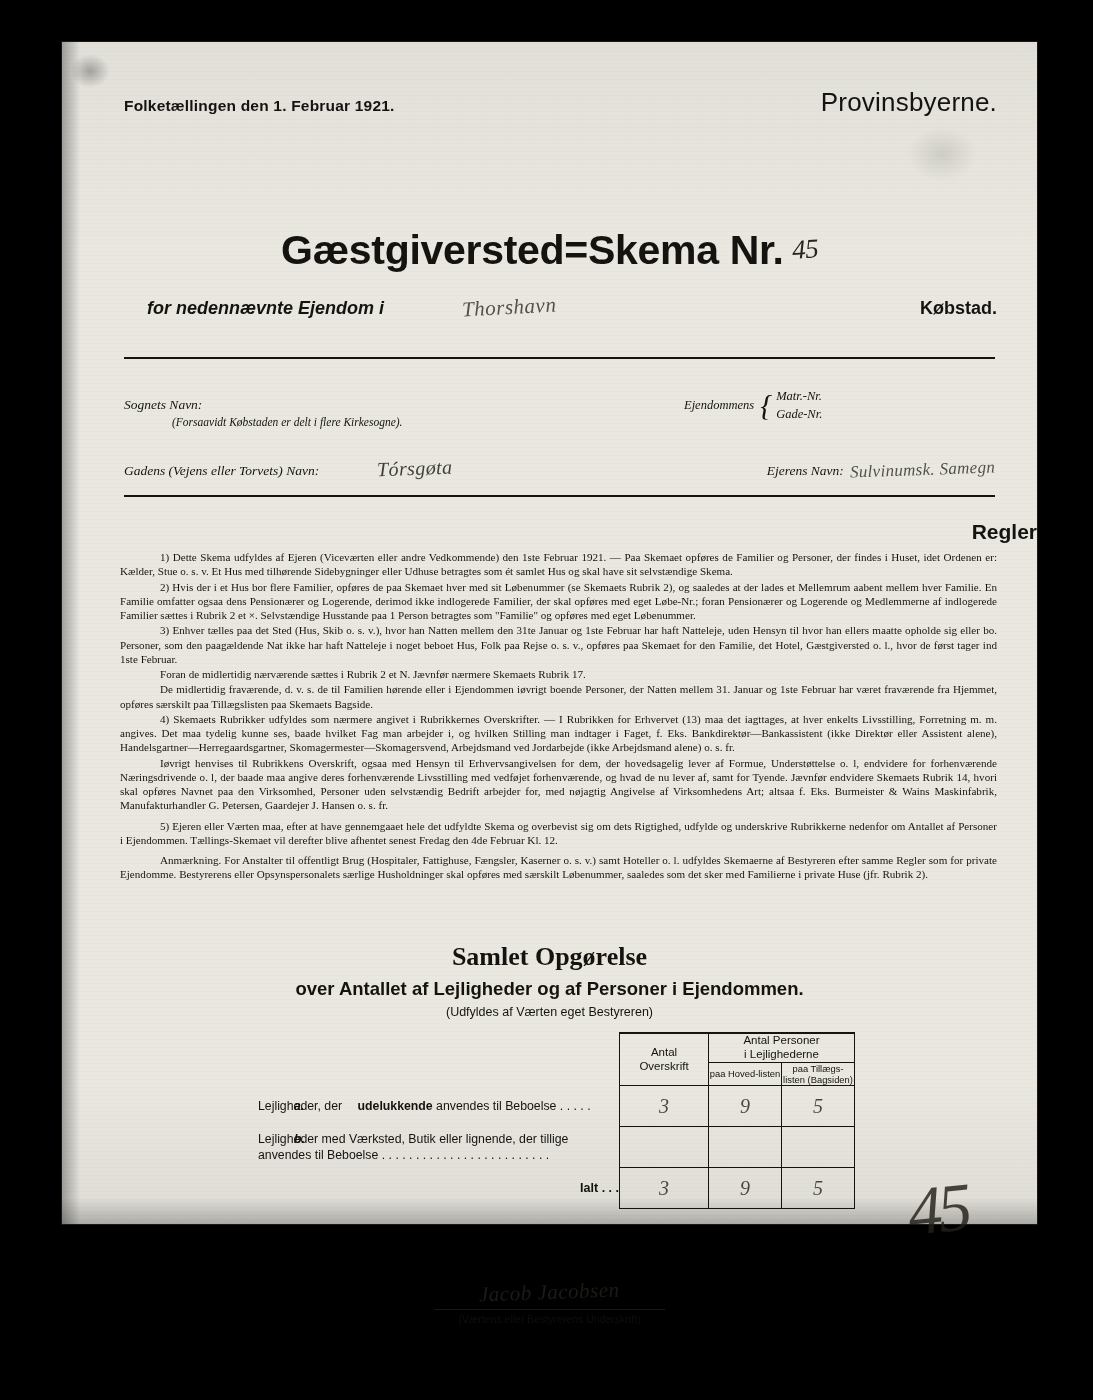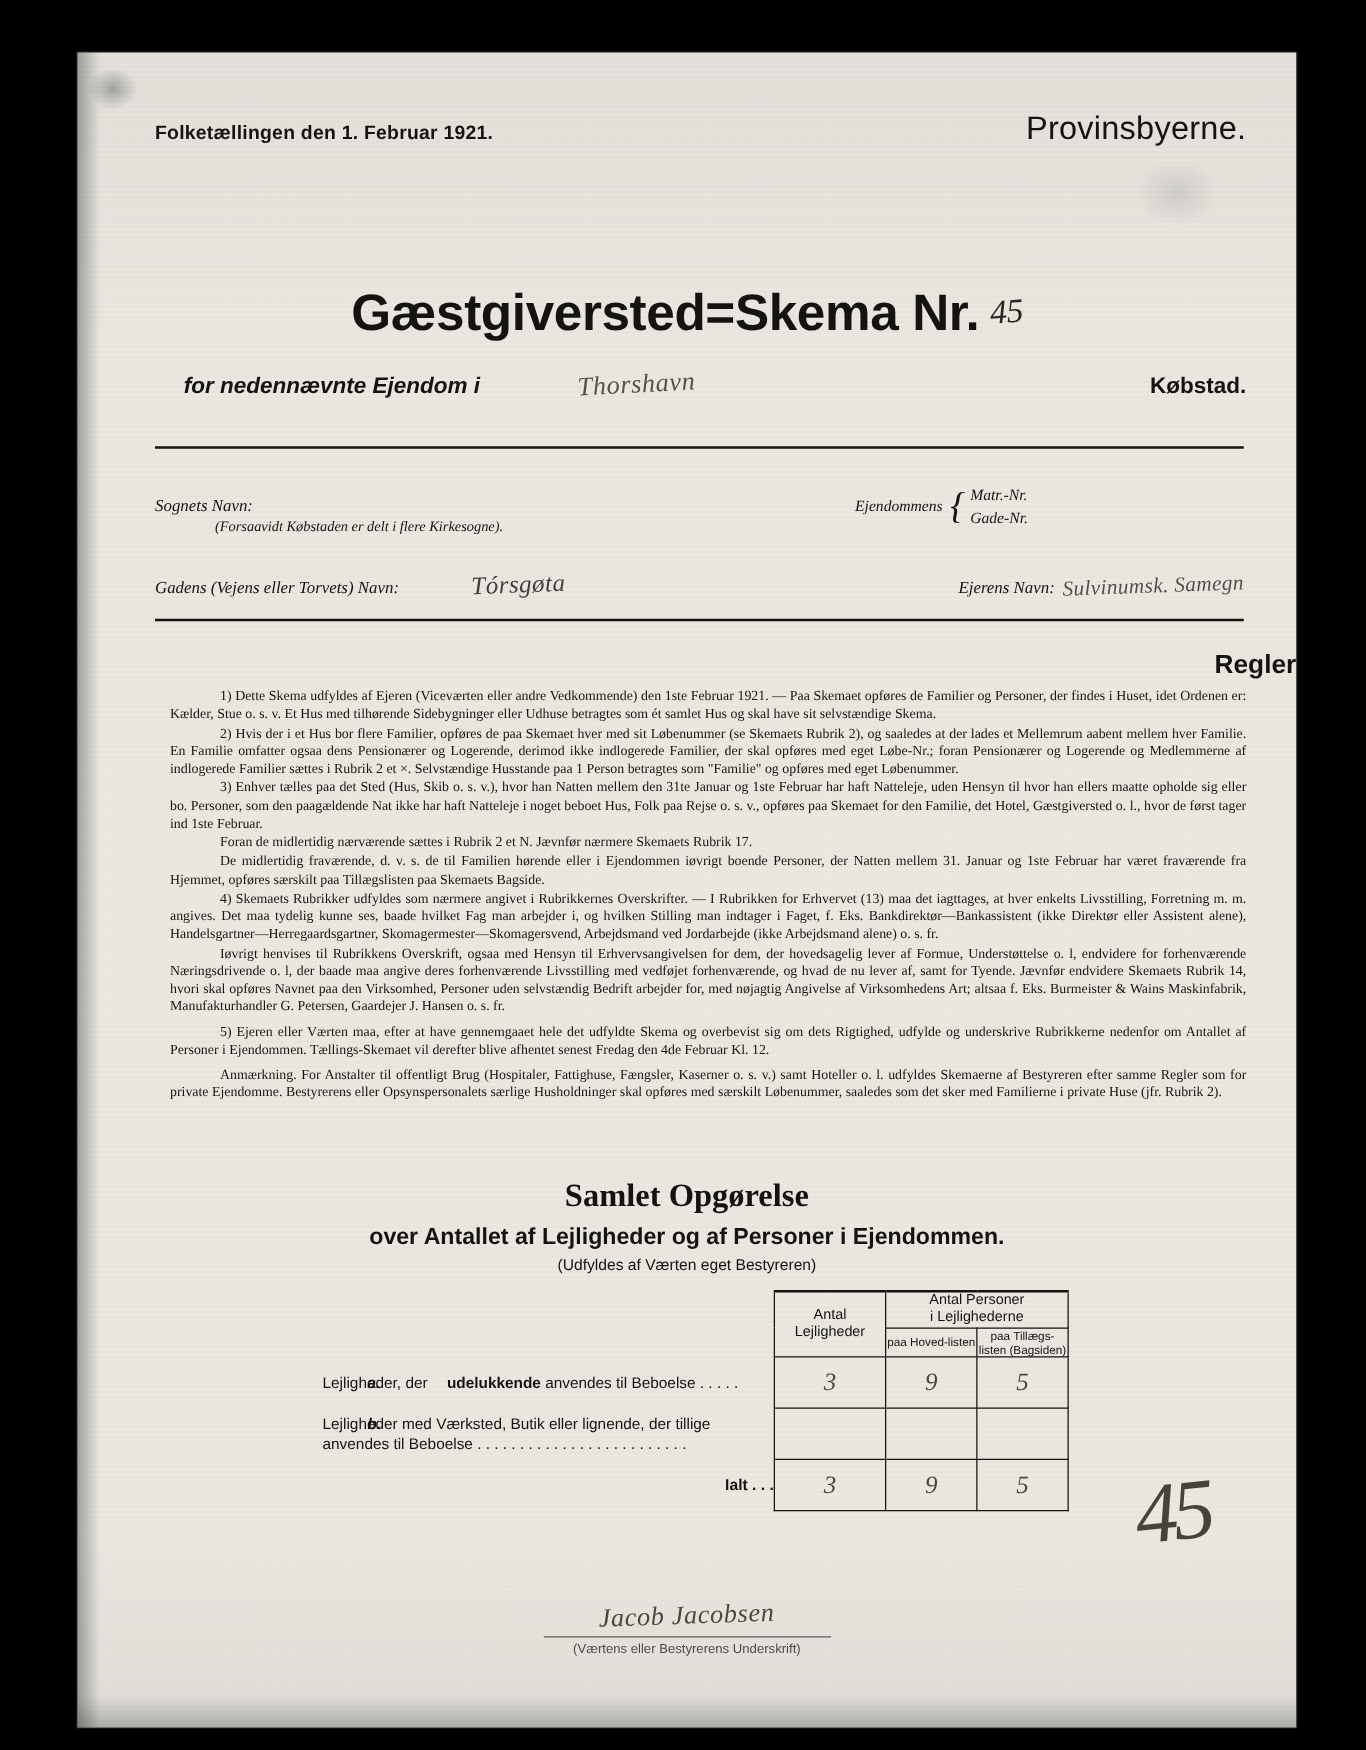--- a/index.html
+++ b/index.html
@@ -11,21 +11,21 @@
     width: 1093px;
     height: 1400px;
     font-family: "Liberation Serif", serif;
     overflow: hidden;
   }
   .page {
     position: absolute;
     left: 62px;
     top: 42px;
     width: 975px;
-    height: 1340px;
+    height: 1182px;
     background: #e9e7e0;
     background-image:
       linear-gradient(180deg, rgba(0,0,0,0.035) 0%, rgba(0,0,0,0) 18%),
       linear-gradient(0deg, rgba(0,0,0,0.05) 0%, rgba(0,0,0,0) 12%);
     box-shadow: 0 0 0 1px #1a1a18;
     color: #15130f;
   }
   .grain {
     position: absolute;
     inset: 0;
@@ -218,21 +218,21 @@
     font-size: 21px;
   }
   .regler {
     position: absolute;
     left: 58px; right: 40px; top: 508px;
     font-size: 11.1px;
     line-height: 1.285;
     text-align: justify;
     color: #17140f;
   }
-  .regler p { margin: 0 0 1px 16px; }
+  .regler p { margin: 0 0 1px 0; }
   .regler .ind { text-indent: 40px; }
 
   
   .samlet-wrap {
     position: absolute;
     left: 0; right: 0; top: 900px;
     text-align: center;
   }
   .samlet-h1 {
     font-family: Liberation Serif, serif;
@@ -430,21 +430,21 @@
     <div class="samlet-h2">over Antallet af Lejligheder og af Personer i Ejendommen.</div>
     <div class="samlet-h3">(Udfyldes af Værten eget Bestyreren)</div>
   </div>
 
   <table class="tbl">
     <tbody>
         <tr>
       <td class="nob"></td>
       <td class="hdr-cell topline" rowspan="2" style="width:88px">
         <span>Antal</span><br>
-        <span>Lejligheder</span>
+        <span>Overskrift</span>
       </td>
       <td class="hdr-cell topline" colspan="2">
         <span>Antal Personer</span><br>
         <span>i Lejlighederne</span>
       </td>
     </tr>
     <tr>
       <td class="nob"></td>
       <td class="hdr-cell small" style="width:72px">paa Hoved-listen</td>
       <td class="hdr-cell small" style="width:72px">paa Tillægs-listen (Bagsiden)</td>

